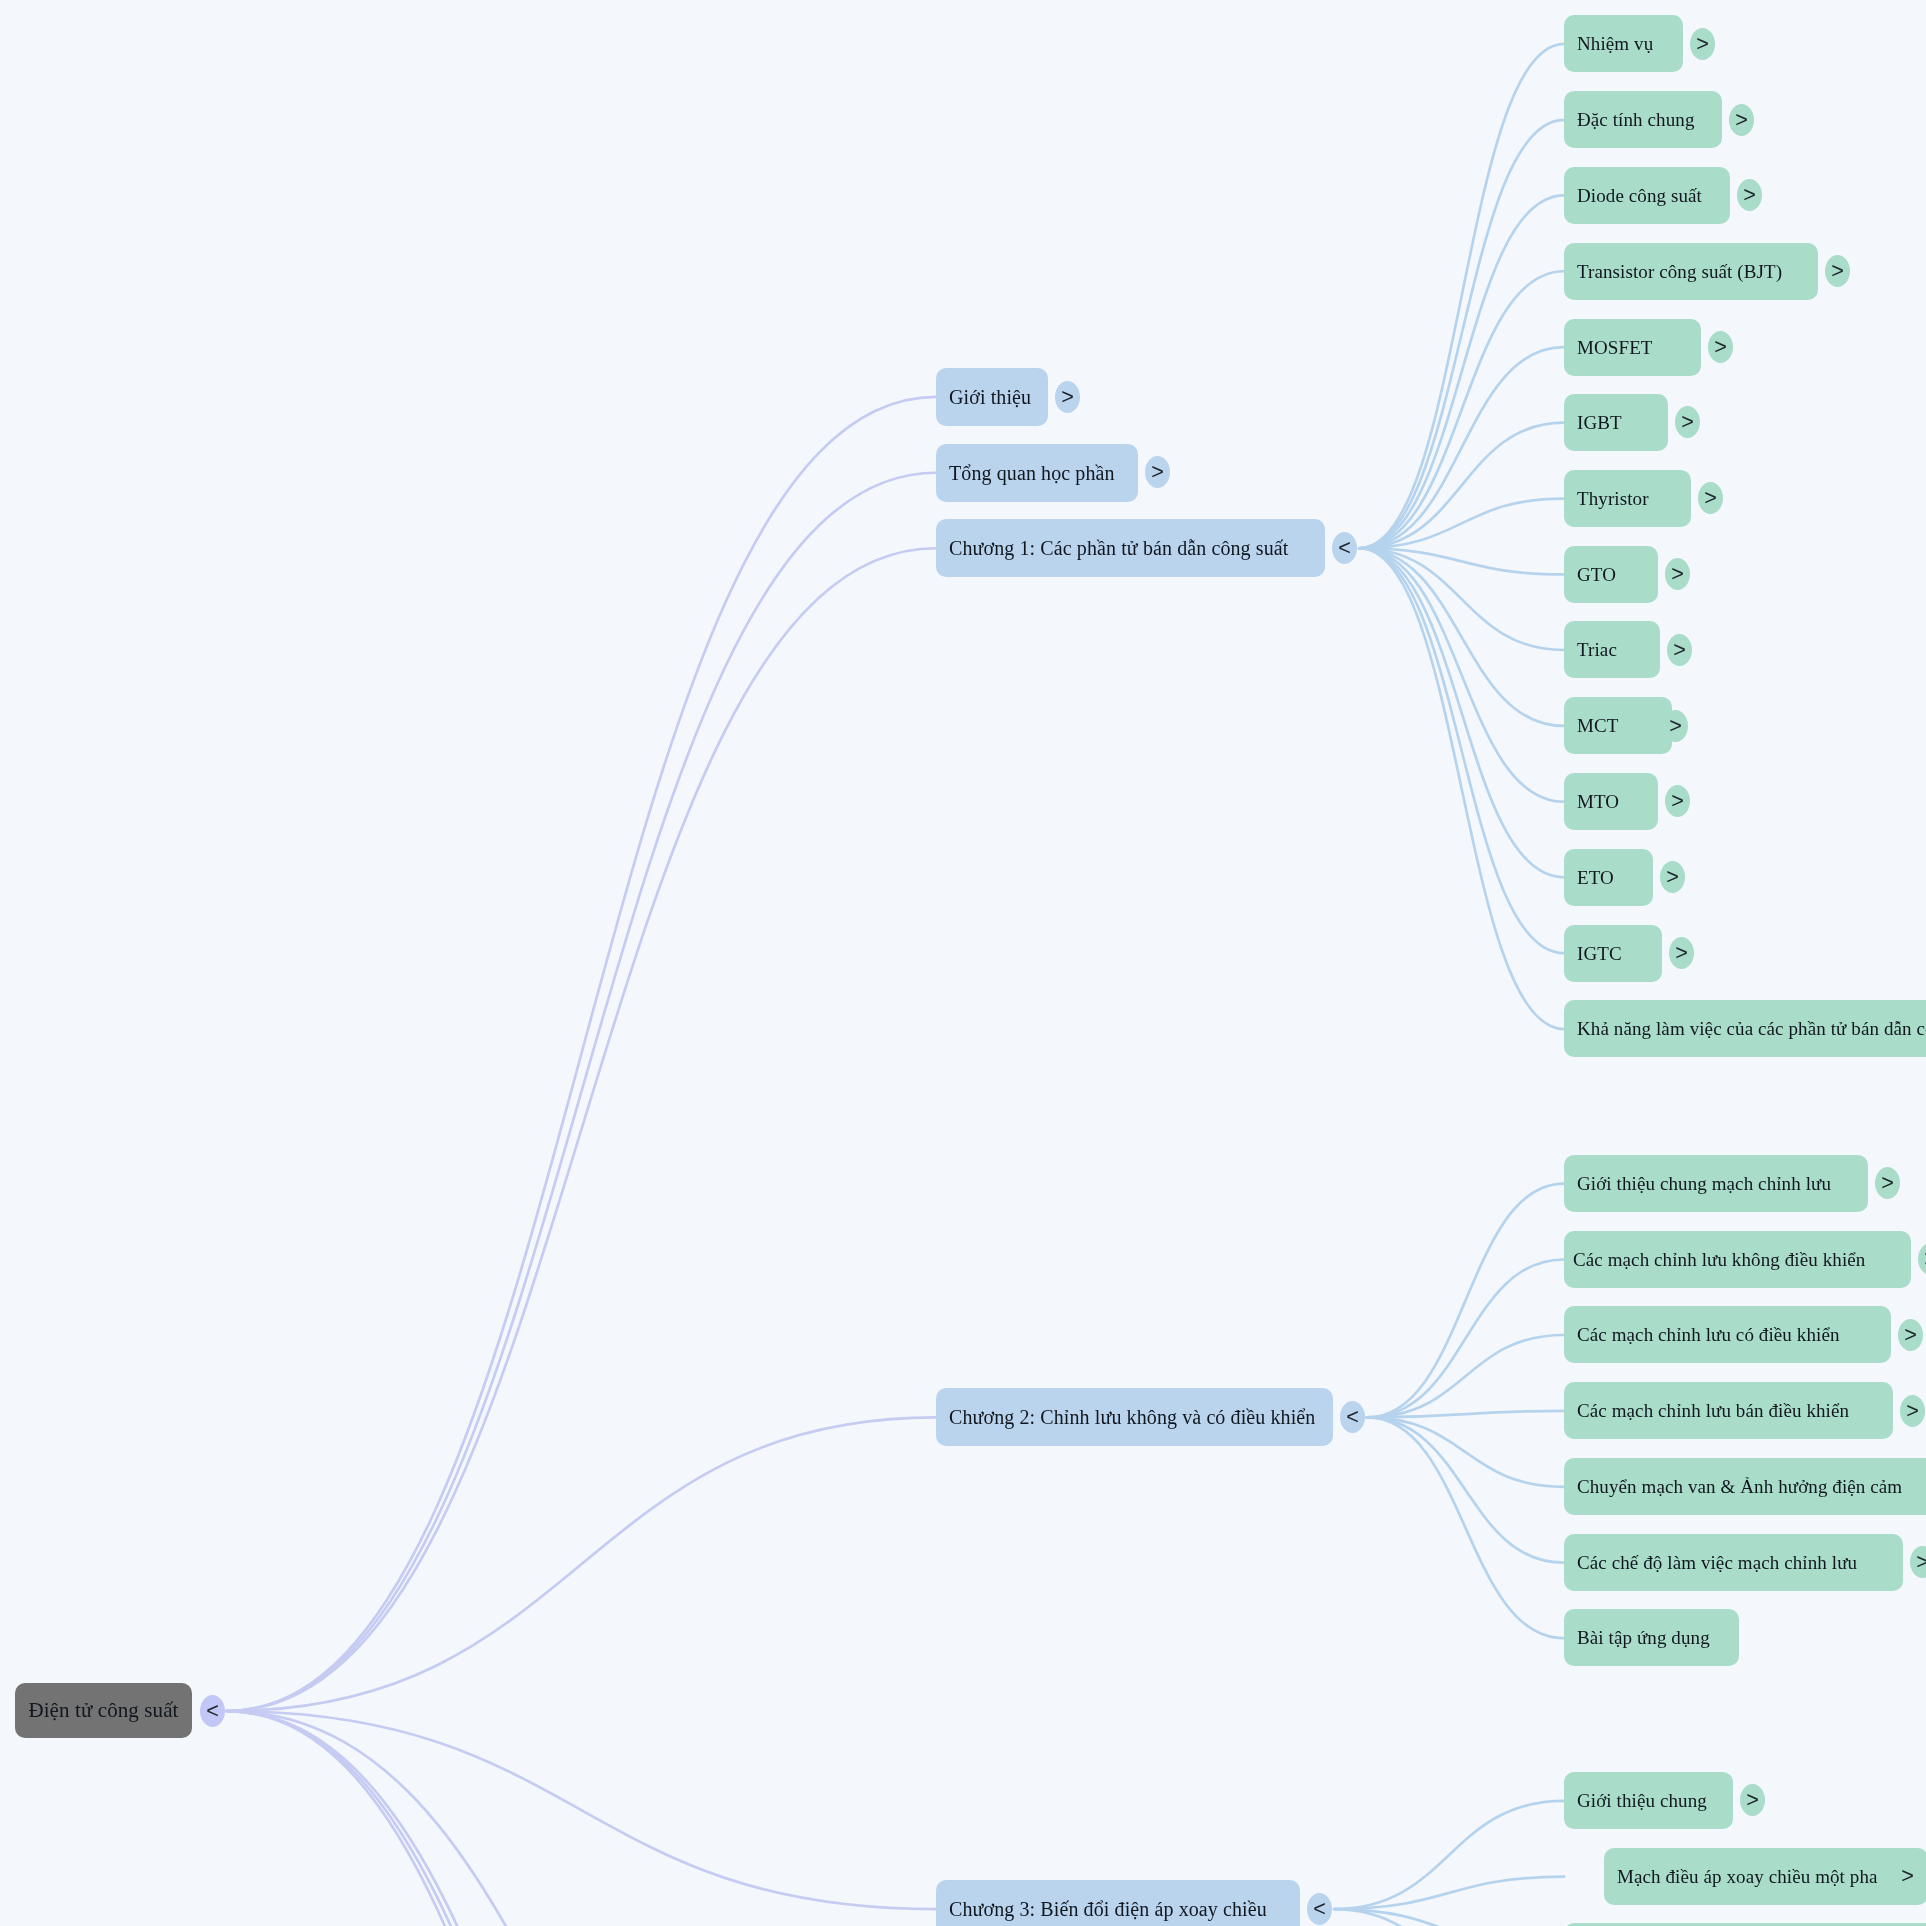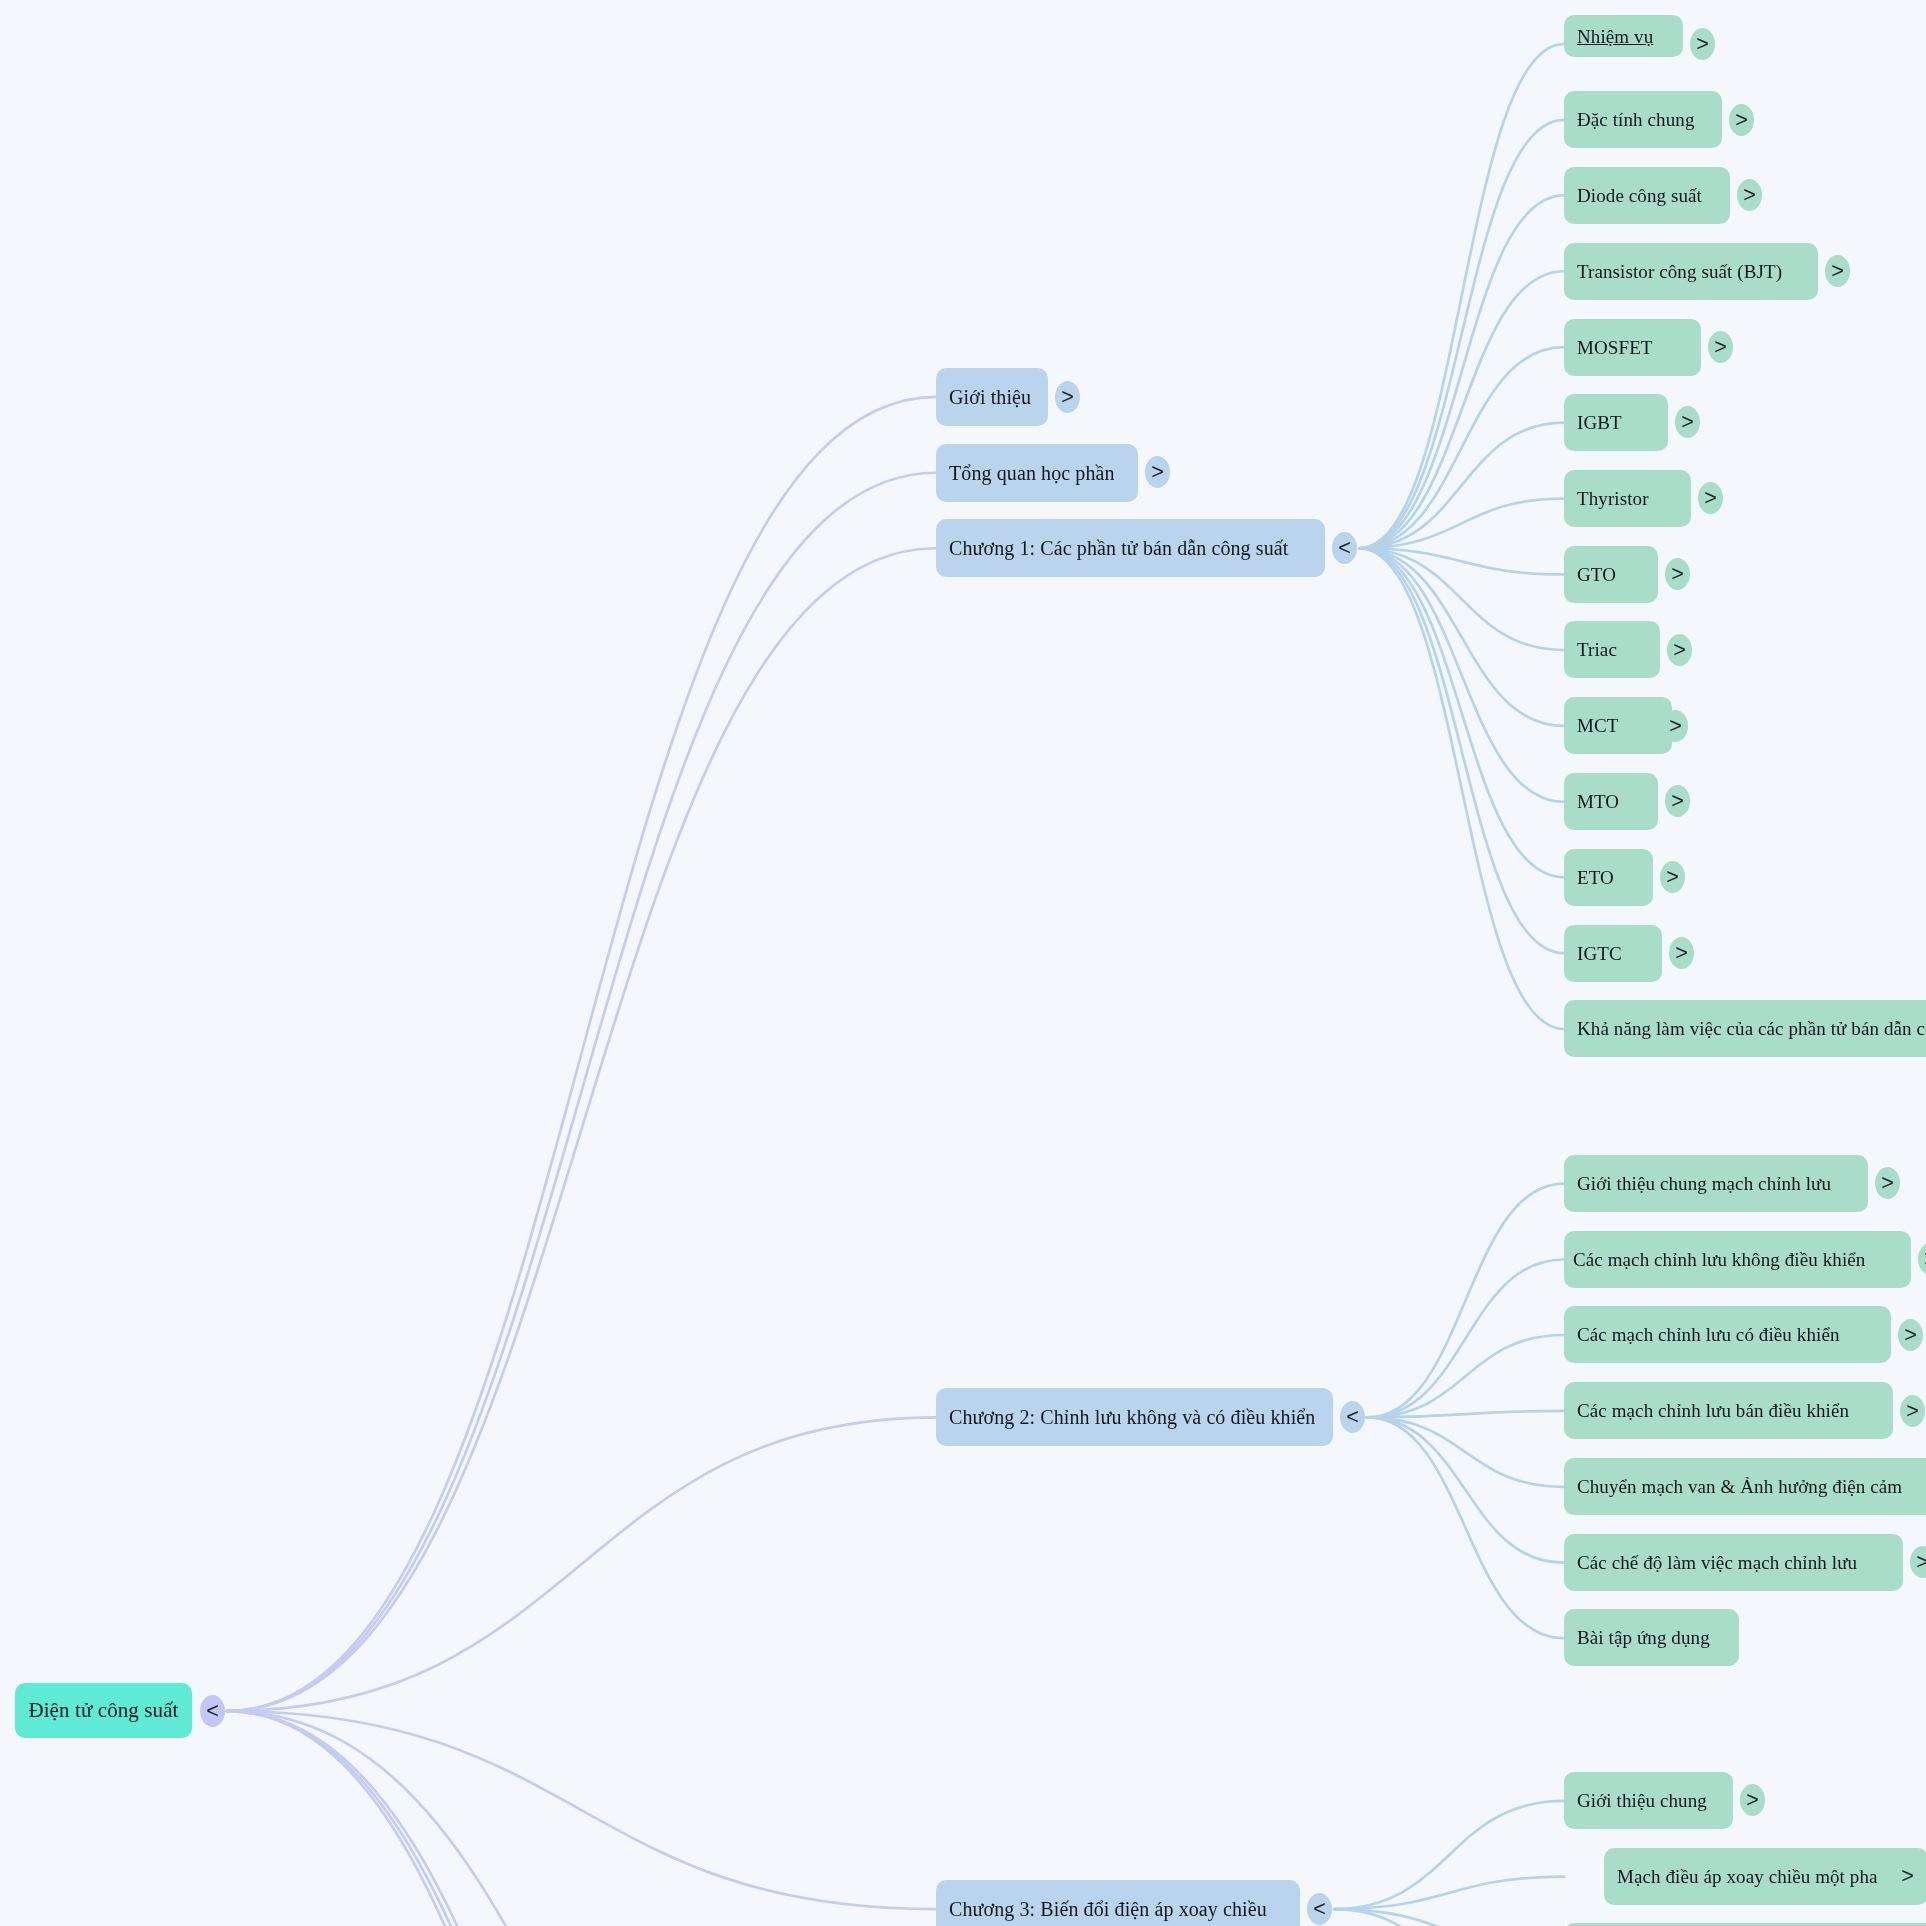--- a/index.html
+++ b/index.html
@@ -19,21 +19,21 @@
     border-radius:8.5px;
     padding:0 13px;
     white-space:nowrap;
     color:#11171f;
     letter-spacing:0.1px;
   }
   .node .lbl{display:block;line-height:1;}
 
   
   .lvl-root{
-    background:#5eead4;
+    background:#737373;
     height:55px;
     font-size:21px;
     border-radius:10px;
   }
   
   .lvl-1{
     background:#bad4ee;
     height:58px;
     font-size:20px;
     border-radius:10px;
@@ -121,21 +121,21 @@
       </div>
       <div class="toggle tg-1" style="left: 1055px; top: 381px;">&gt;</div>
       <div class="node lvl-1" style="left: 936px; top: 444px; width: 202px; height: 58px;">
         <span class="lbl">Tổng quan học phần</span>
       </div>
       <div class="toggle tg-1" style="left: 1145px; top: 456px;">&gt;</div>
       <div class="node lvl-1" style="left: 936px; top: 519px; width: 389px; height: 58px;">
         <span class="lbl">Chương 1: Các phần tử bán dẫn công suất</span>
       </div>
       <div class="toggle tg-1" style="left: 1332px; top: 532px;">&lt;</div>
-      <div class="node lvl-2" style="left: 1564px; top: 15.4px; width: 119px; height: 42px; text-decoration: underline;">
+      <div class="node lvl-2" style="left: 1564px; top: 15.4px; width: 119px; height: 57px;">
         <span class="lbl">Nhiệm vụ</span>
       </div>
       <div class="toggle tg-2" style="left: 1690px; top: 28px;">&gt;</div>
       <div class="node lvl-2" style="left: 1564px; top: 91px; width: 158px; height: 57px;">
         <span class="lbl">Đặc tính chung</span>
       </div>
       <div class="toggle tg-2" style="left: 1729px; top: 104px;">&gt;</div>
       <div class="node lvl-2" style="left: 1564px; top: 167px; width: 166px; height: 57px;">
         <span class="lbl">Diode công suất</span>
       </div>

